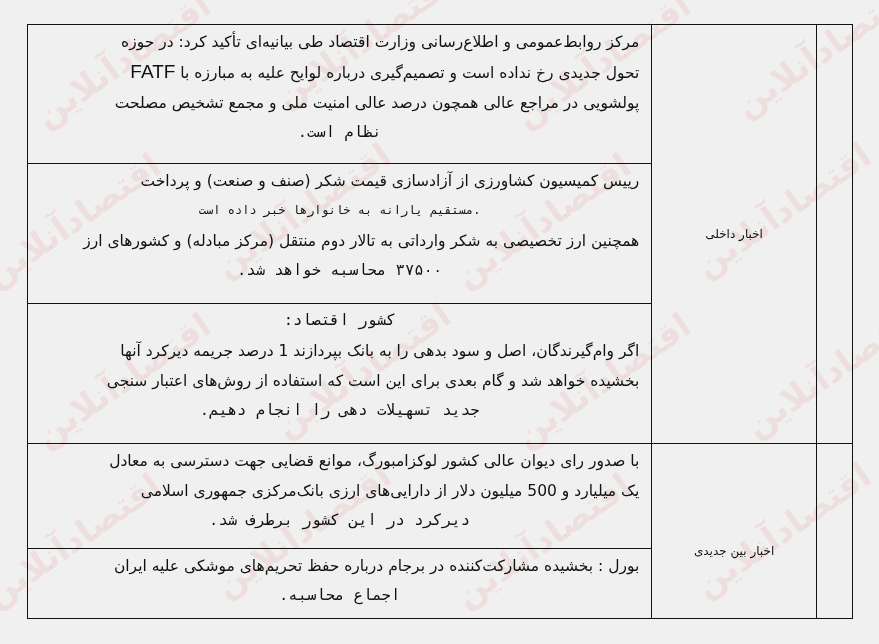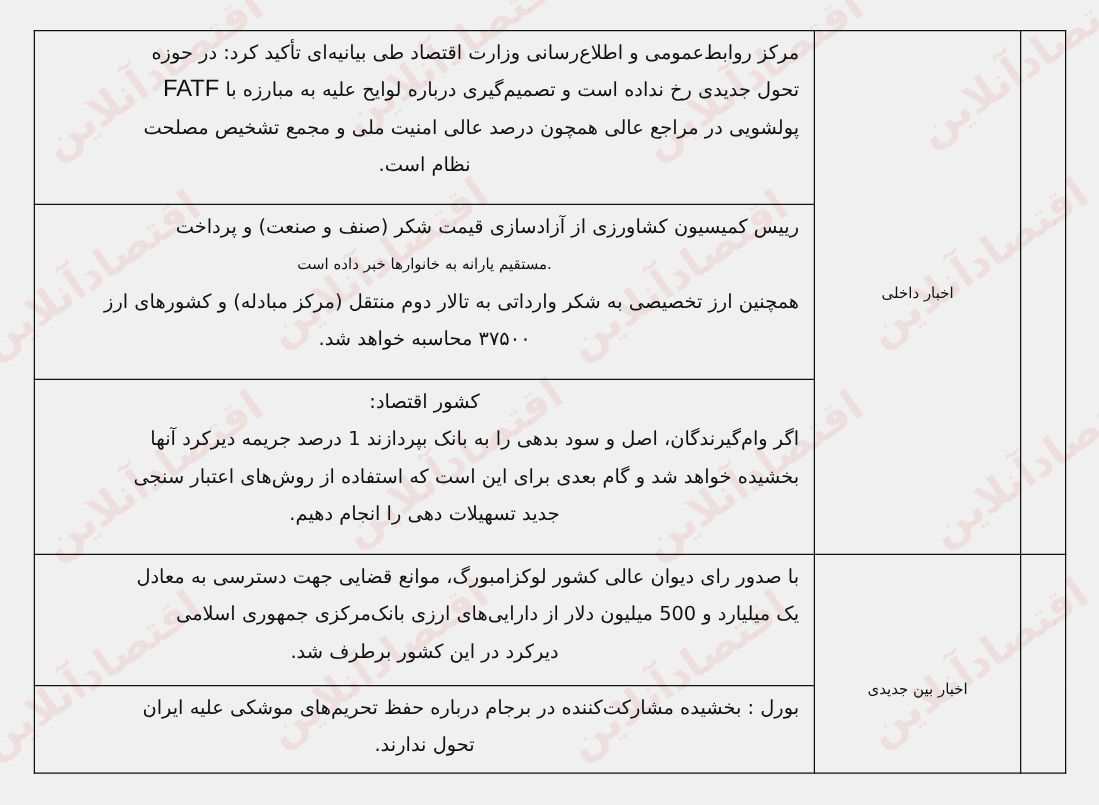--- a/index.html
+++ b/index.html
@@ -60,21 +60,21 @@
     text-align: right;
     font-size: 15.5px;
     line-height: 30px;
     padding: 2px 12px 0 12px !important;
     direction: rtl;
   }
   .cell-content .line {
     display: block;
     white-space: nowrap;
   }
-  .line.center { text-align: center; }
+  .line.center { text-align: center; font-family: Liberation Mono, monospace; }
   .line.small { font-size: 12px; }
   .latin {
     font-family: "Liberation Sans", sans-serif;
     font-size: 19px;
     direction: ltr;
     unicode-bidi: embed;
   }
 </style>
 </head>
 <body>
@@ -145,17 +145,17 @@
       </td>
       <td class="cell-content">
         <span class="line">با صدور رای دیوان عالی کشور لوکزامبورگ، موانع قضایی جهت دسترسی به معادل</span>
         <span class="line">یک میلیارد و 500 میلیون دلار از دارایی‌های ارزی بانک‌مرکزی جمهوری اسلامی</span>
         <span class="line center">دیرکرد در این کشور برطرف شد.</span>
       </td>
     </tr>
     <tr style="height:70px;">
       <td class="cell-content">
         <span class="line">بورل : بخشیده مشارکت‌کننده در برجام درباره حفظ تحریم‌های موشکی علیه ایران</span>
-        <span class="line center">تحول ندارند.</span>
+        <span class="line center">اجماع محاسبه.</span>
       </td>
     </tr>
   </tbody>
 </table>
 
 </body></html>

